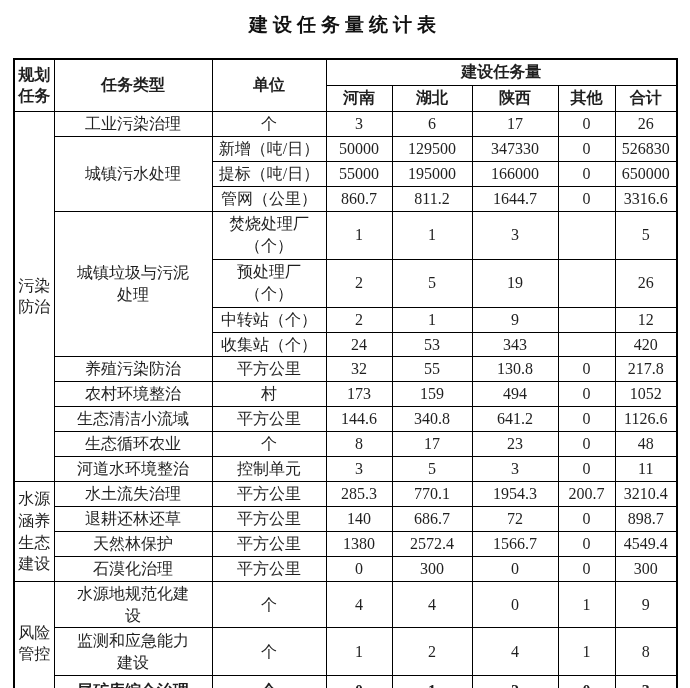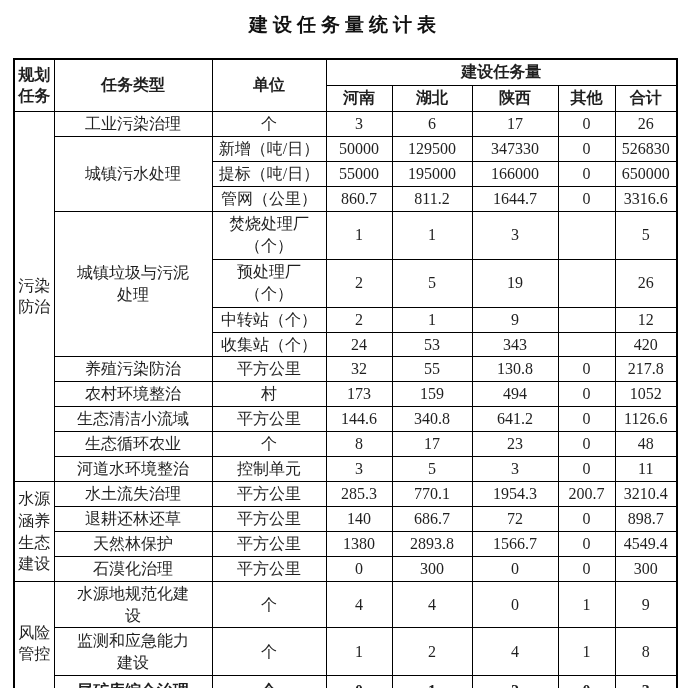--- a/index.html
+++ b/index.html
@@ -223,21 +223,21 @@
         <td>140</td>
         <td>686.7</td>
         <td>72</td>
         <td>0</td>
         <td>898.7</td>
       </tr>
       <tr class="h25">
         <td>天然林保护</td>
         <td>平方公里</td>
         <td>1380</td>
-        <td>2893.8</td>
+        <td>2572.4</td>
         <td>1566.7</td>
         <td>0</td>
         <td>4549.4</td>
       </tr>
       <tr class="h25">
         <td>石漠化治理</td>
         <td>平方公里</td>
         <td>0</td>
         <td>300</td>
         <td>0</td>

